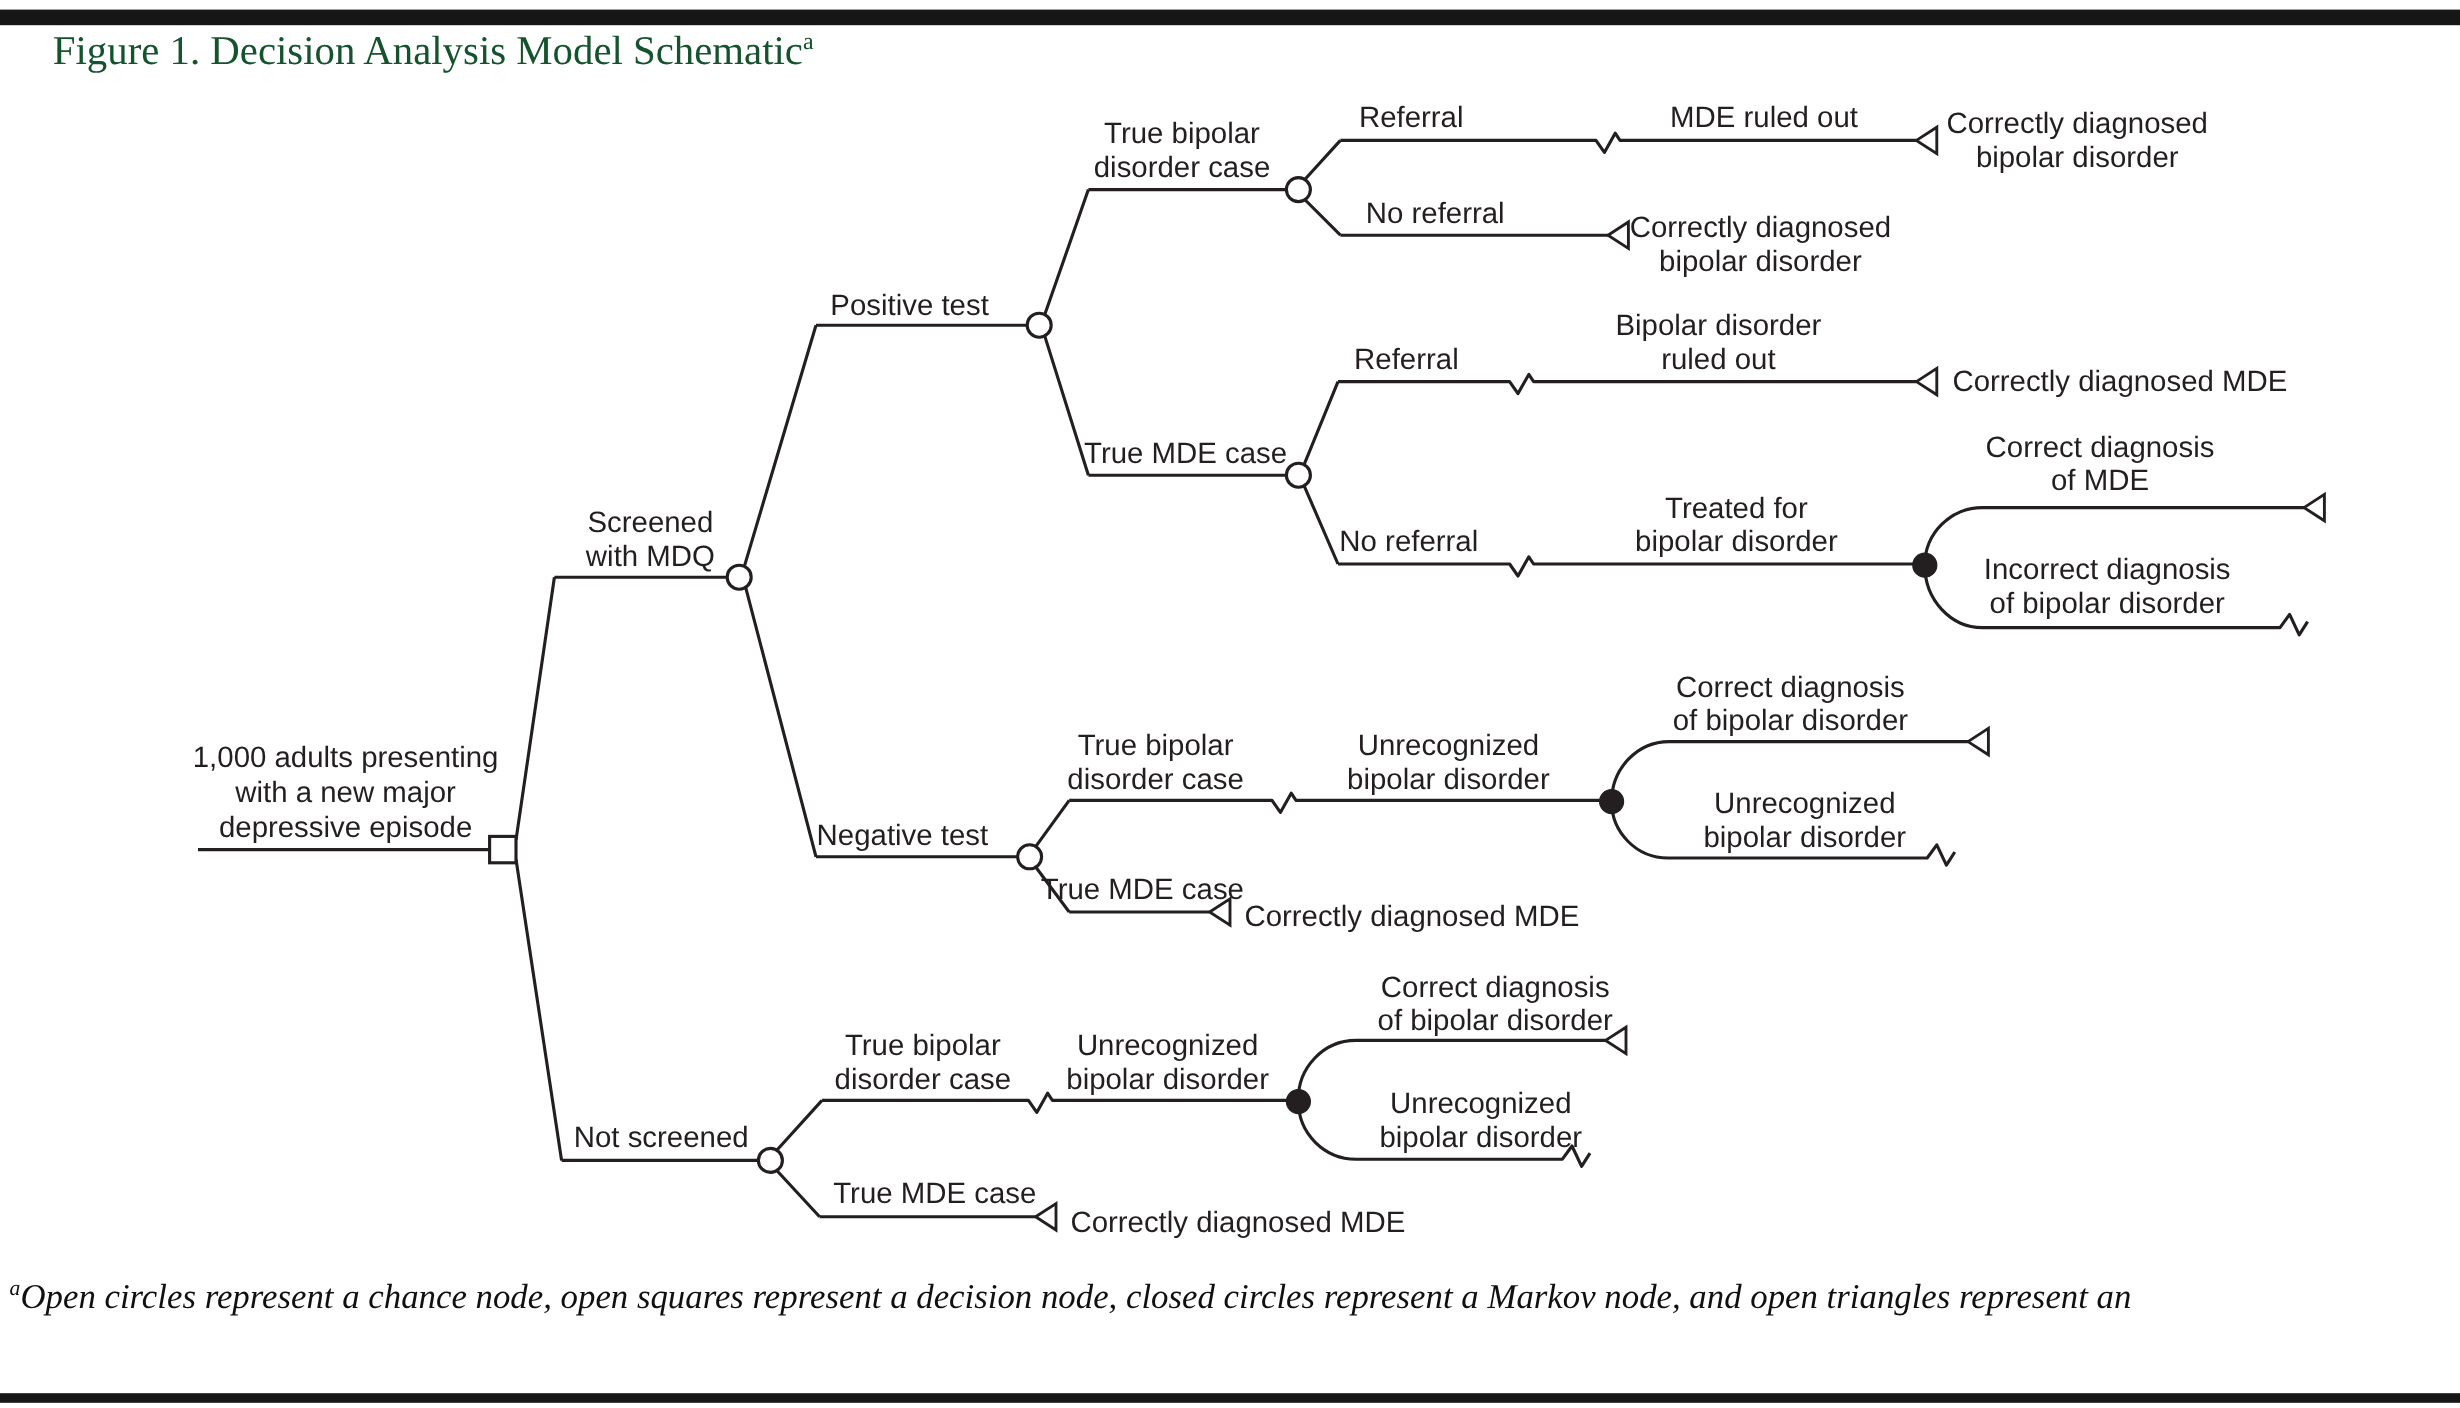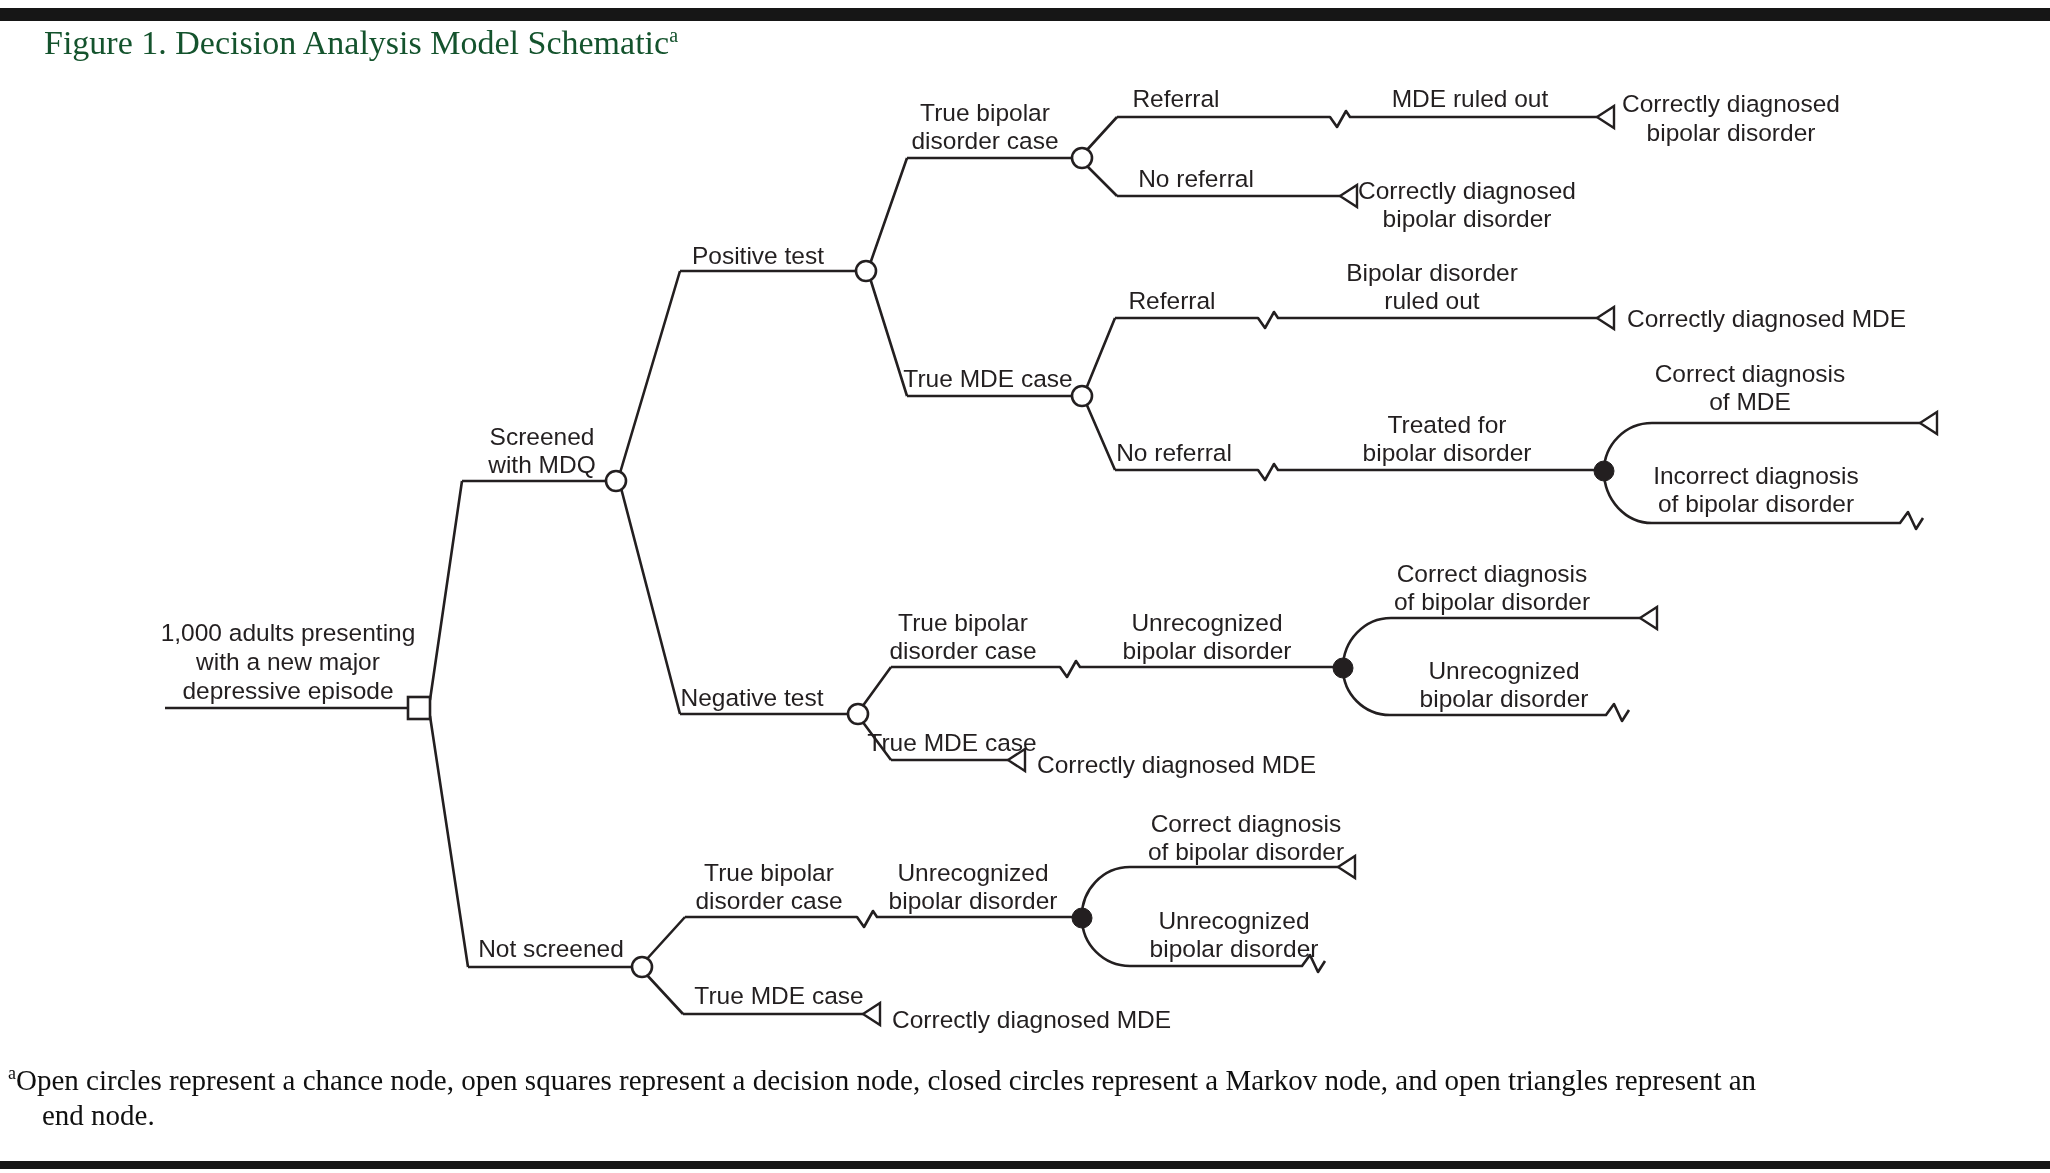--- a/index.html
+++ b/index.html
@@ -4,21 +4,21 @@
 <style>
   html,body{margin:0;padding:0;background:#ffffff;}
   body{width:2050px;height:1173px;position:relative;overflow:hidden;
        font-family:"Liberation Sans",sans-serif;color:#231f20;}
   .rule-top{position:absolute;left:0;top:8px;width:2050px;height:13px;background:#161616;}
   .rule-bottom{position:absolute;left:0;top:1161px;width:2050px;height:8px;background:#161616;}
   .fig-title{position:absolute;left:8px;top:24px;font-family:"Liberation Serif",serif;
              font-weight:normal;font-size:34px;color:#14532d;white-space:nowrap;margin-left:36px;}
   .fig-title sup{font-size:20px;}
   .footnote{position:absolute;left:8px;top:1056px;width:2035px;
-            font-family:"Liberation Serif",serif;font-size:29px;line-height:35px;color:#101010;}
+            font-family:"Liberation Serif",serif;font-size:29px;line-height:35px;color:#101010;font-style:italic;}
   .footnote sup{font-size:18px;}
   .fn-indent{padding-left:34px;}
   svg.tree{position:absolute;left:0;top:0;}
   .branch{stroke:#231f20;stroke-width:2.6;fill:none;stroke-linejoin:round;stroke-linecap:butt;}
   .node-open{fill:#ffffff;stroke:#231f20;stroke-width:2.6;}
   .node-filled{fill:#231f20;stroke:#231f20;stroke-width:1;}
   .tri{fill:#ffffff;stroke:#231f20;stroke-width:2.4;stroke-linejoin:miter;}
   text{font-family:"Liberation Sans",sans-serif;font-size:24.5px;fill:#231f20;
        text-anchor:middle;dominant-baseline:central;}
   text.ls{text-anchor:start;}
@@ -131,16 +131,15 @@
     <text x="1246" y="851">of bipolar disorder</text>
     <text x="1234" y="920">Unrecognized</text>
     <text x="1234" y="948">bipolar disorder</text>
     <text x="779" y="995">True MDE case</text>
     <text class="ls" x="892" y="1019">Correctly diagnosed MDE</text>
   </g>
 </svg>
 
 <div class="footnote">
   <div><sup>a</sup><span>Open circles represent a chance node, open squares represent a decision node, closed circles represent a Markov node, and open triangles represent an</span></div>
-  <div class="fn-indent">end node.</div>
 </div>
 
 <div class="rule-bottom"></div>
 
 </body></html>

